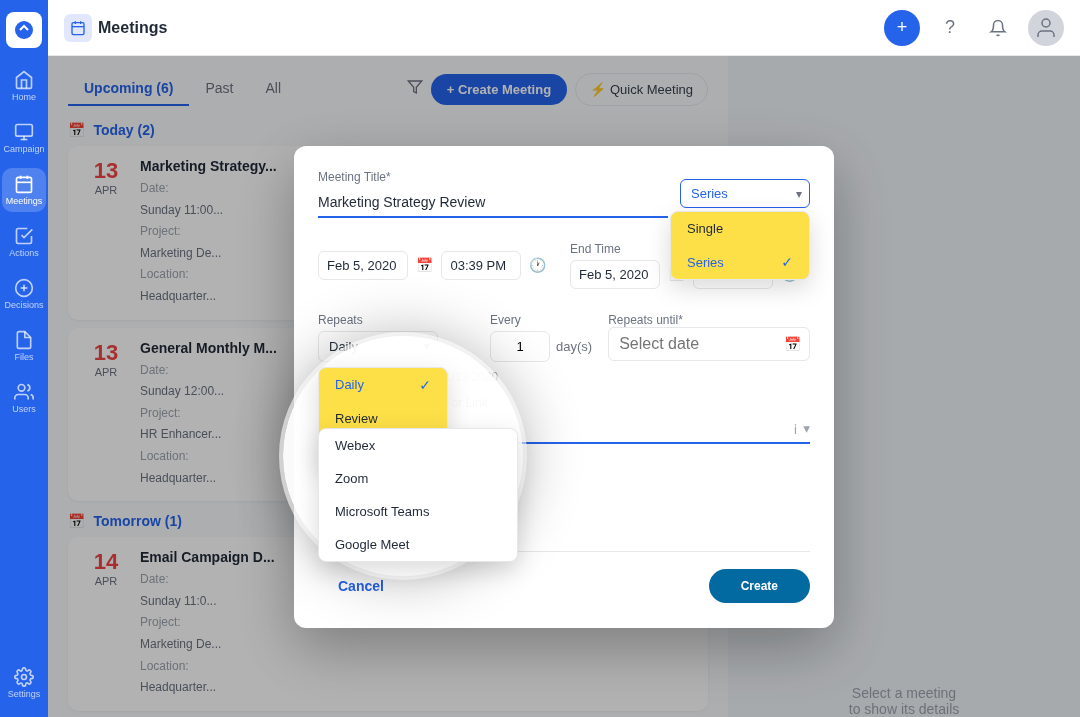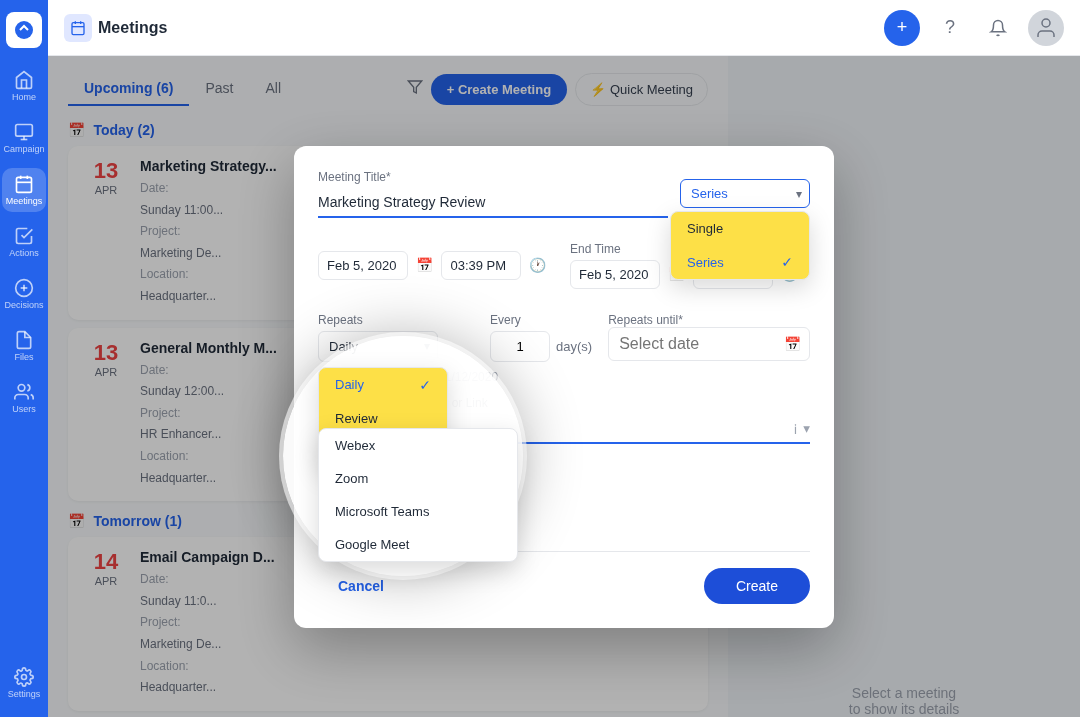--- a/index.html
+++ b/index.html
@@ -276,21 +276,21 @@
       padding: 6px 0;
       font-size: 13px;
       flex: 1;
       outline: none;
       color: #9ca3af;
     }
 
     
     .modal-footer { display: flex; justify-content: space-between; align-items: center; margin-top: 8px; }
     .cancel-btn { background: none; border: none; color: #2563eb; font-size: 14px; font-weight: 600; cursor: pointer; padding: 10px 20px; }
-    .create-btn { background: #1d4ed8; color: white; border: none; border-radius: 20px; padding: 10px 32px; font-size: 14px; font-weight: 400; cursor: pointer; }
+    .create-btn { background: #0369a1; color: white; border: none; border-radius: 20px; padding: 10px 32px; font-size: 12px; font-weight: 700; cursor: pointer; }
 
     
     .spotlight {
       position: absolute;
       width: 240px;
       height: 240px;
       border-radius: 50%;
       background: rgba(255,255,255,0.95);
       box-shadow: 0 0 0 4px rgba(255,255,255,0.6), 0 0 60px rgba(0,0,0,0.3);
       z-index: 150;

